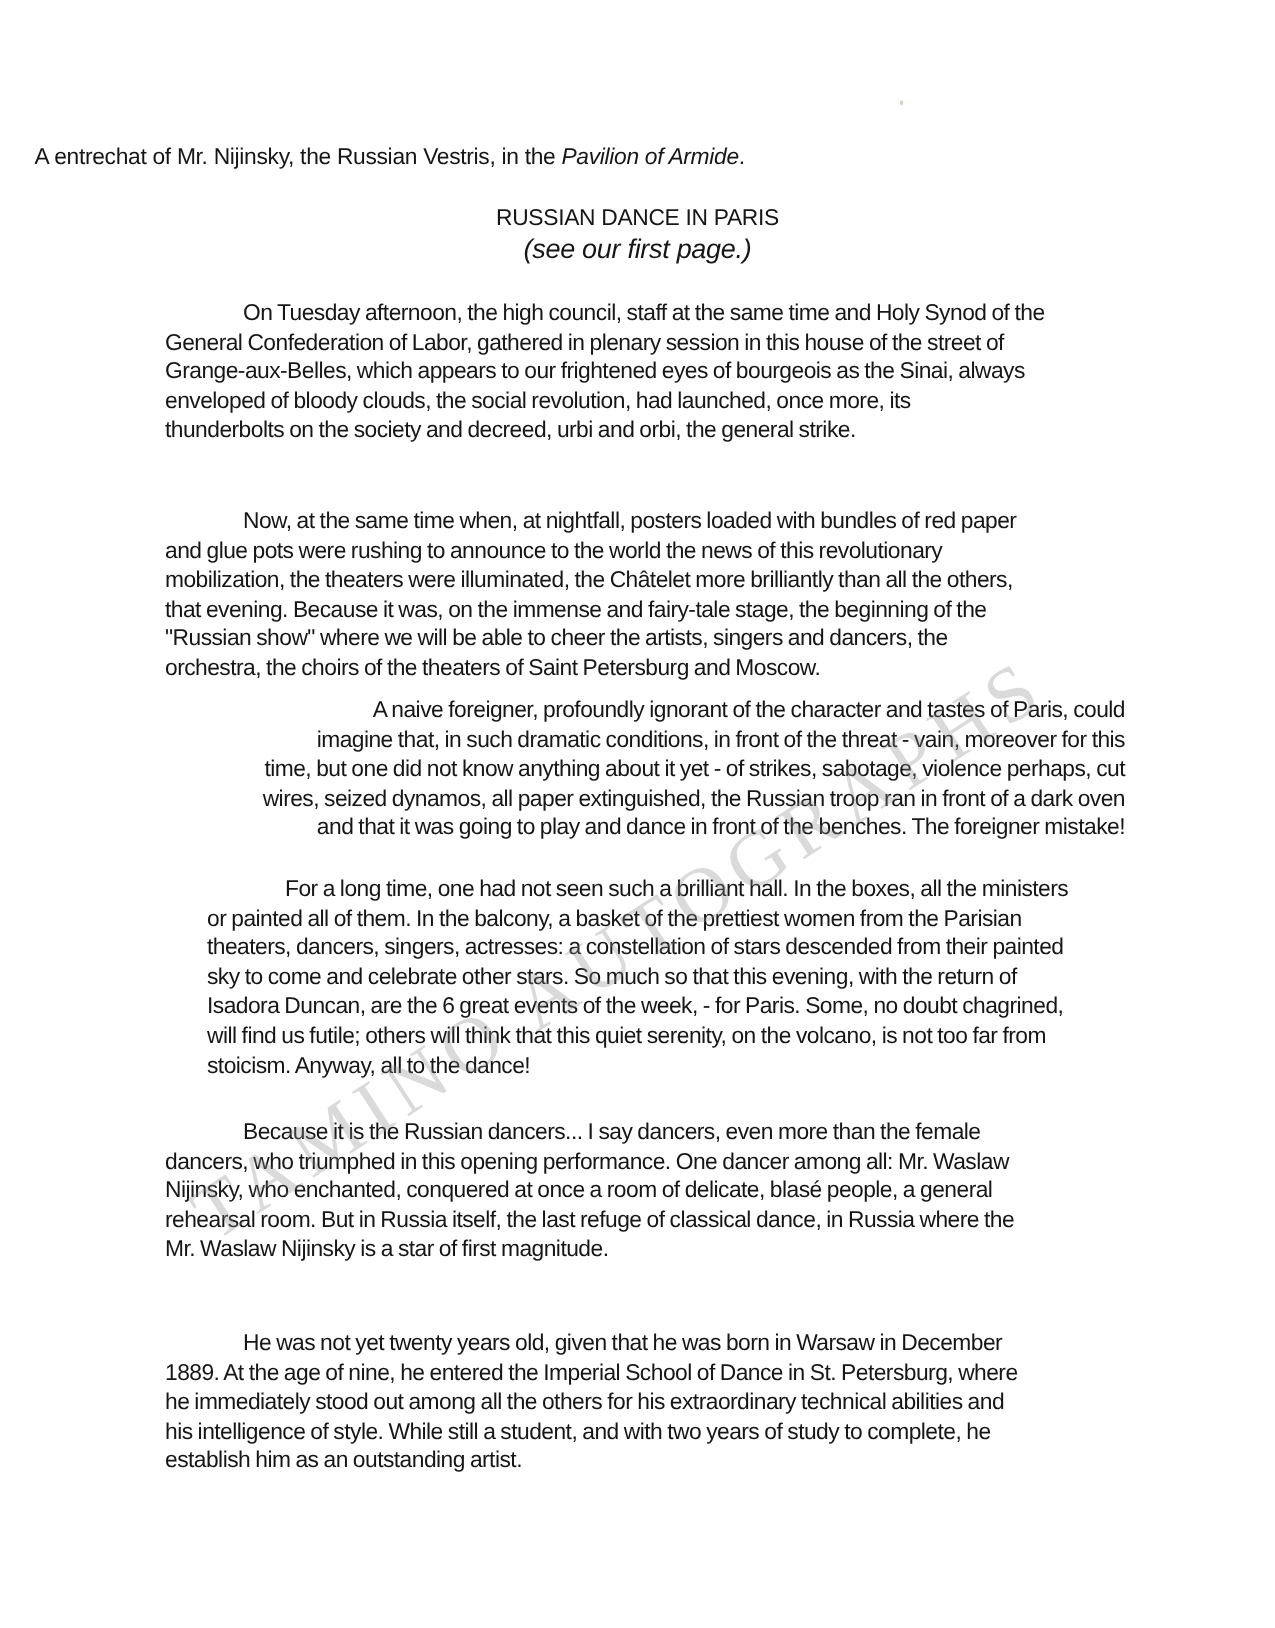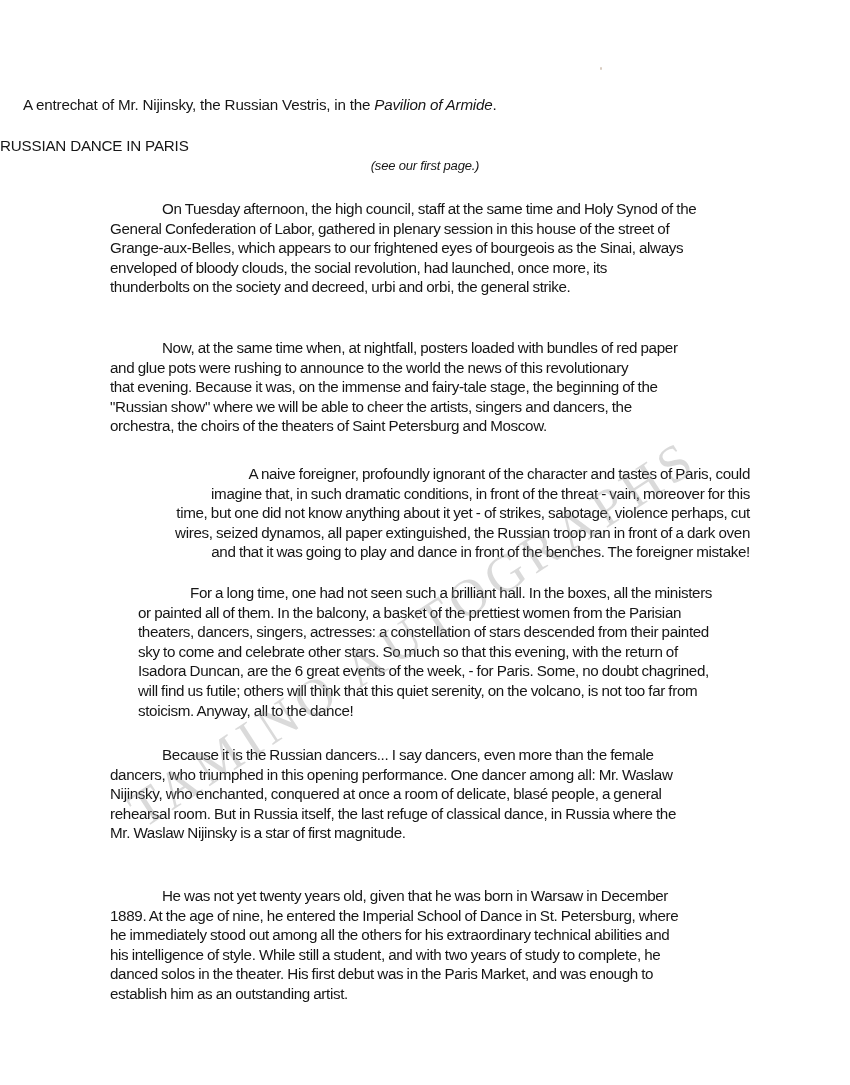--- a/index.html
+++ b/index.html
@@ -42,31 +42,32 @@
       letter-spacing: -0.2px;
       line-height: 20px;
       margin-left: 23px;
     }
     .caption em { font-style: italic; }
     .headline {
       position: absolute;
       top: 136px;
       left: 0;
       width: 850px;
+      text-align: center;
       font-size: 15.2px;
       line-height: 20px;
       letter-spacing: -0.2px;
     }
     .subhead {
       position: absolute;
       top: 156px;
       left: 0;
       width: 850px;
       text-align: center;
-      font-size: 13px;
+      font-size: 18px;
       font-style: italic;
       line-height: 20px;
       letter-spacing: -0.2px;
     }
     .body-text {
       position: absolute;
       left: 110px;
       width: 640px;
       font-size: 15.2px;
       line-height: 19.6px;
@@ -113,20 +114,21 @@
     <span class="line first">On Tuesday afternoon, the high council, staff at the same time and Holy Synod of the</span>
     <span class="line">General Confederation of Labor, gathered in plenary session in this house of the street of</span>
     <span class="line">Grange-aux-Belles, which appears to our frightened eyes of bourgeois as the Sinai, always</span>
     <span class="line">enveloped of bloody clouds, the social revolution, had launched, once more, its</span>
     <span class="line">thunderbolts on the society and decreed, urbi and orbi, the general strike.</span>
   </div>
 
   <div class="body-text" id="p2">
     <span class="line first">Now, at the same time when, at nightfall, posters loaded with bundles of red paper</span>
     <span class="line">and glue pots were rushing to announce to the world the news of this revolutionary</span>
+    <span class="line">mobilization, the theaters were illuminated, the Châtelet more brilliantly than all the others,</span>
     <span class="line">that evening. Because it was, on the immense and fairy-tale stage, the beginning of the</span>
     <span class="line">"Russian show" where we will be able to cheer the artists, singers and dancers, the</span>
     <span class="line">orchestra, the choirs of the theaters of Saint Petersburg and Moscow.</span>
   </div>
 
   <div class="body-text" id="p3">
     <span class="line first">A naive foreigner, profoundly ignorant of the character and tastes of Paris, could</span>
     <span class="line">imagine that, in such dramatic conditions, in front of the threat - vain, moreover for this</span>
     <span class="line">time, but one did not know anything about it yet - of strikes, sabotage, violence perhaps, cut</span>
     <span class="line">wires, seized dynamos, all paper extinguished, the Russian troop ran in front of a dark oven</span>
@@ -149,18 +151,17 @@
     <span class="line">Nijinsky, who enchanted, conquered at once a room of delicate, blasé people, a general</span>
     <span class="line">rehearsal room. But in Russia itself, the last refuge of classical dance, in Russia where the</span>
     <span class="line">Mr. Waslaw Nijinsky is a star of first magnitude.</span>
   </div>
 
   <div class="body-text" id="p6">
     <span class="line first">He was not yet twenty years old, given that he was born in Warsaw in December</span>
     <span class="line">1889. At the age of nine, he entered the Imperial School of Dance in St. Petersburg, where</span>
     <span class="line">he immediately stood out among all the others for his extraordinary technical abilities and</span>
     <span class="line">his intelligence of style. While still a student, and with two years of study to complete, he</span>
-    <span class="line">danced solos in the theater. His first debut was in the Paris Market, and was enough to</span>
     <span class="line">establish him as an outstanding artist.</span>
   </div>
 
   <div class="watermark">TAMINO AUTOGRAPHS</div>
 </div>
 
 </body></html>

